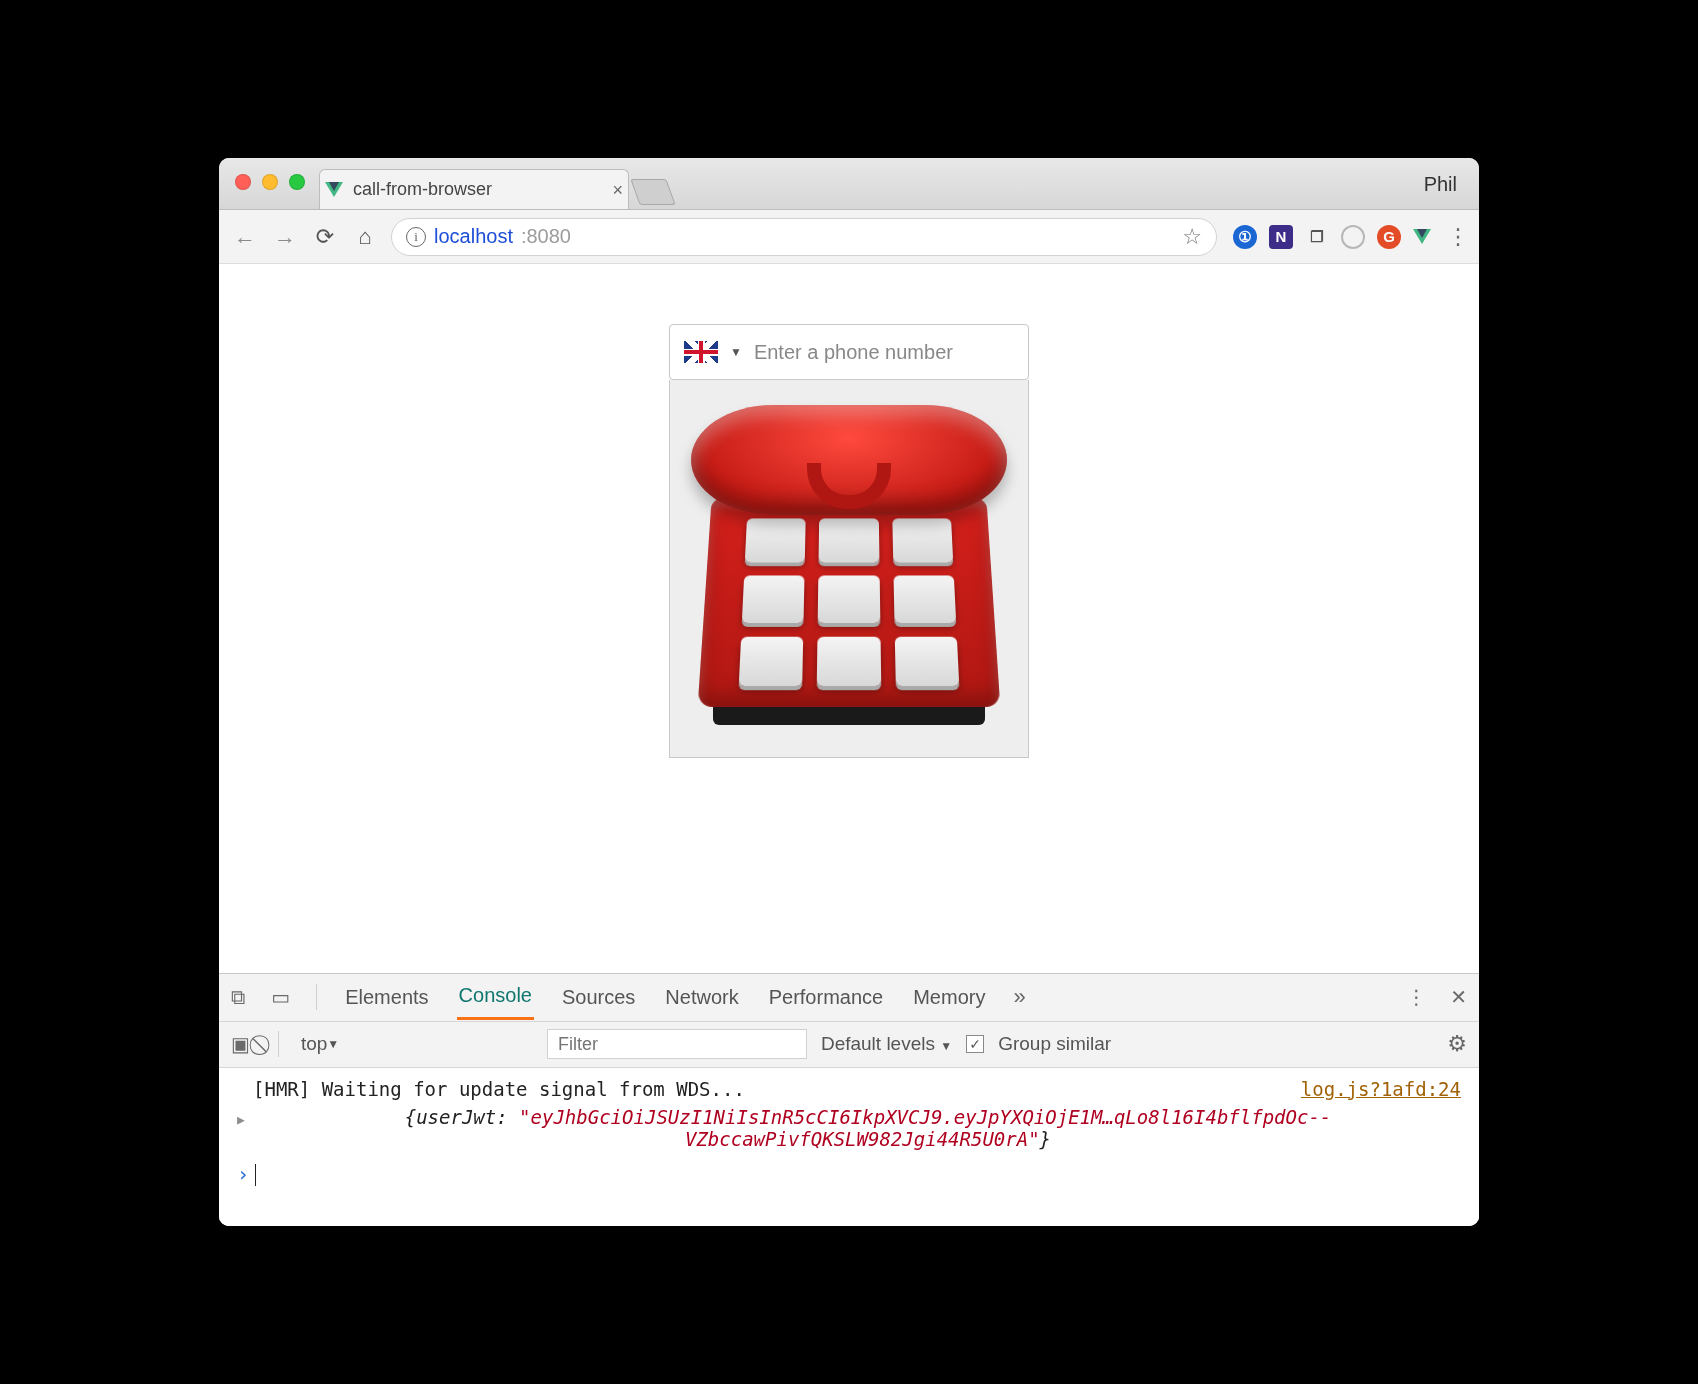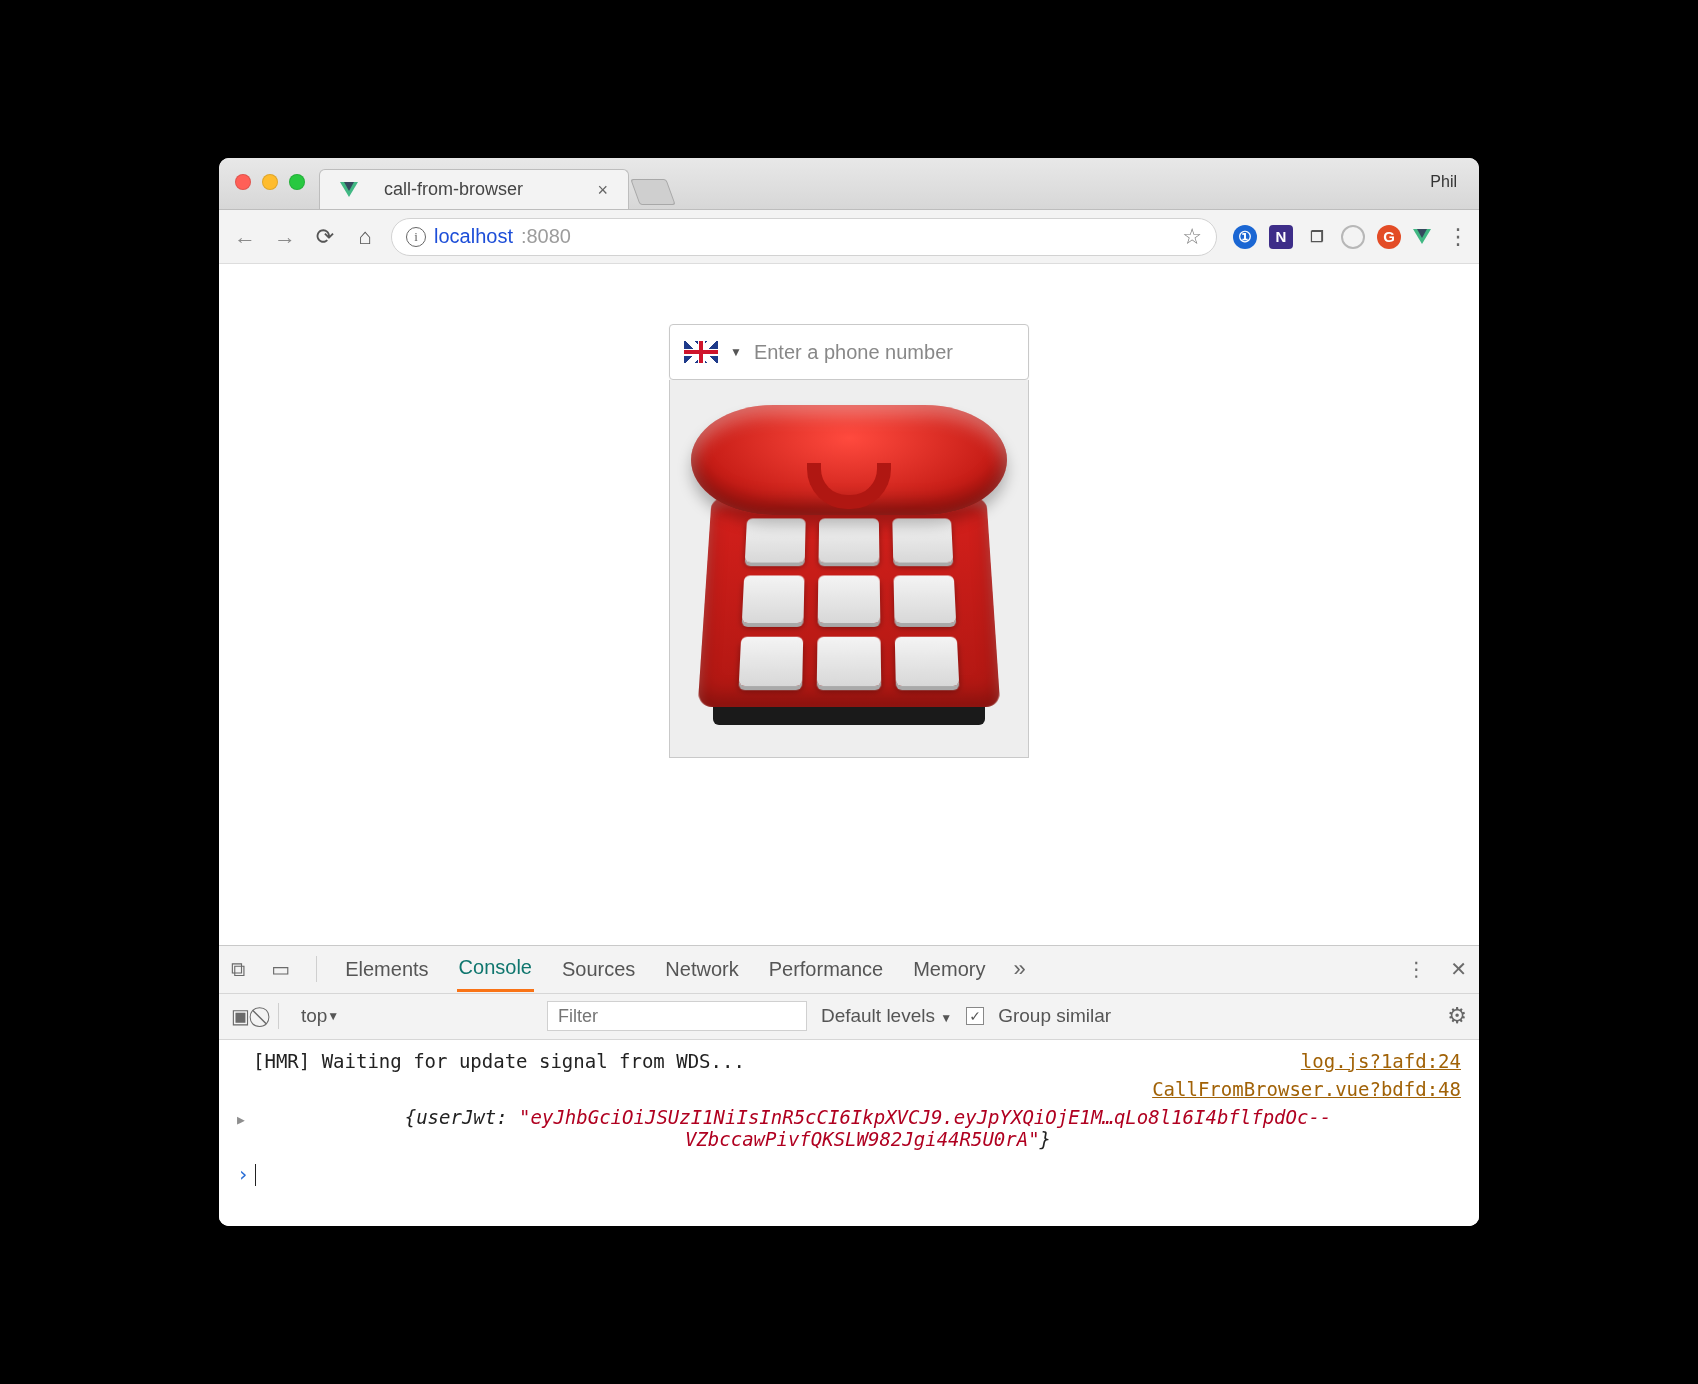--- a/index.html
+++ b/index.html
@@ -42,33 +42,33 @@
   .tab {
     margin-left: 100px;
     height: 40px;
     width: 310px;
     background: #f3f3f3;
     border: 1px solid #bdbdbd;
     border-bottom: none;
     border-radius: 6px 6px 0 0;
     display: flex;
     align-items: center;
-    padding: 0 20px;
-    gap: 26px;
+    padding: 0 5px;
+    gap: 10px;
     font-size: 18px;
     color: #444;
   }
   .tab-close { margin-left: auto; font-size: 18px; color: #666; line-height: 1; }
   .newtab {
     width: 36px; height: 26px; margin-left: 6px; margin-bottom: 4px;
     background: #cfcfcf; border: 1px solid #a8a8a8; border-radius: 3px;
     transform: skewX(20deg);
   }
   .profile {
-    position: absolute; right: 22px; top: 15px; font-size: 16px; color: #333;
+    position: absolute; right: 22px; top: 15px; font-size: 20px; color: #333;
   }
   
   .navbar {
     height: 54px;
     background: #f3f3f3;
     border-bottom: 1px solid #ddd;
     display: flex;
     align-items: center;
     padding: 0 12px;
     gap: 12px;
@@ -356,24 +356,20 @@
       <span class="dt-check">✓</span>
       <span>Group similar</span>
       <span class="gear">⚙</span>
     </div>
 
     <div class="dt-log">
       <div class="log-row">
         <span>[HMR] Waiting for update signal from WDS...</span>
         <span class="log-src">log.js?1afd:24</span>
       </div>
-      <div class="log-row" style="padding-top:2px;">
-        <span></span>
-        <span class="log-src">CallFromBrowser.vue?bdfd:48</span>
-      </div>
       <div class="obj-row">
         <span class="tri">▶</span>
         <div class="obj-body">
           <span>{userJwt: </span><span class="jwt">"eyJhbGciOiJSUzI1NiIsInR5cCI6IkpXVCJ9.eyJpYXQiOjE1M…qLo8l16I4bflfpdOc--VZbccawPivfQKSLW982Jgi44R5U0rA"</span><span>}</span>
         </div>
       </div>
       <div class="prompt">
         ›<span class="cursor"></span>
       </div>
     </div>

